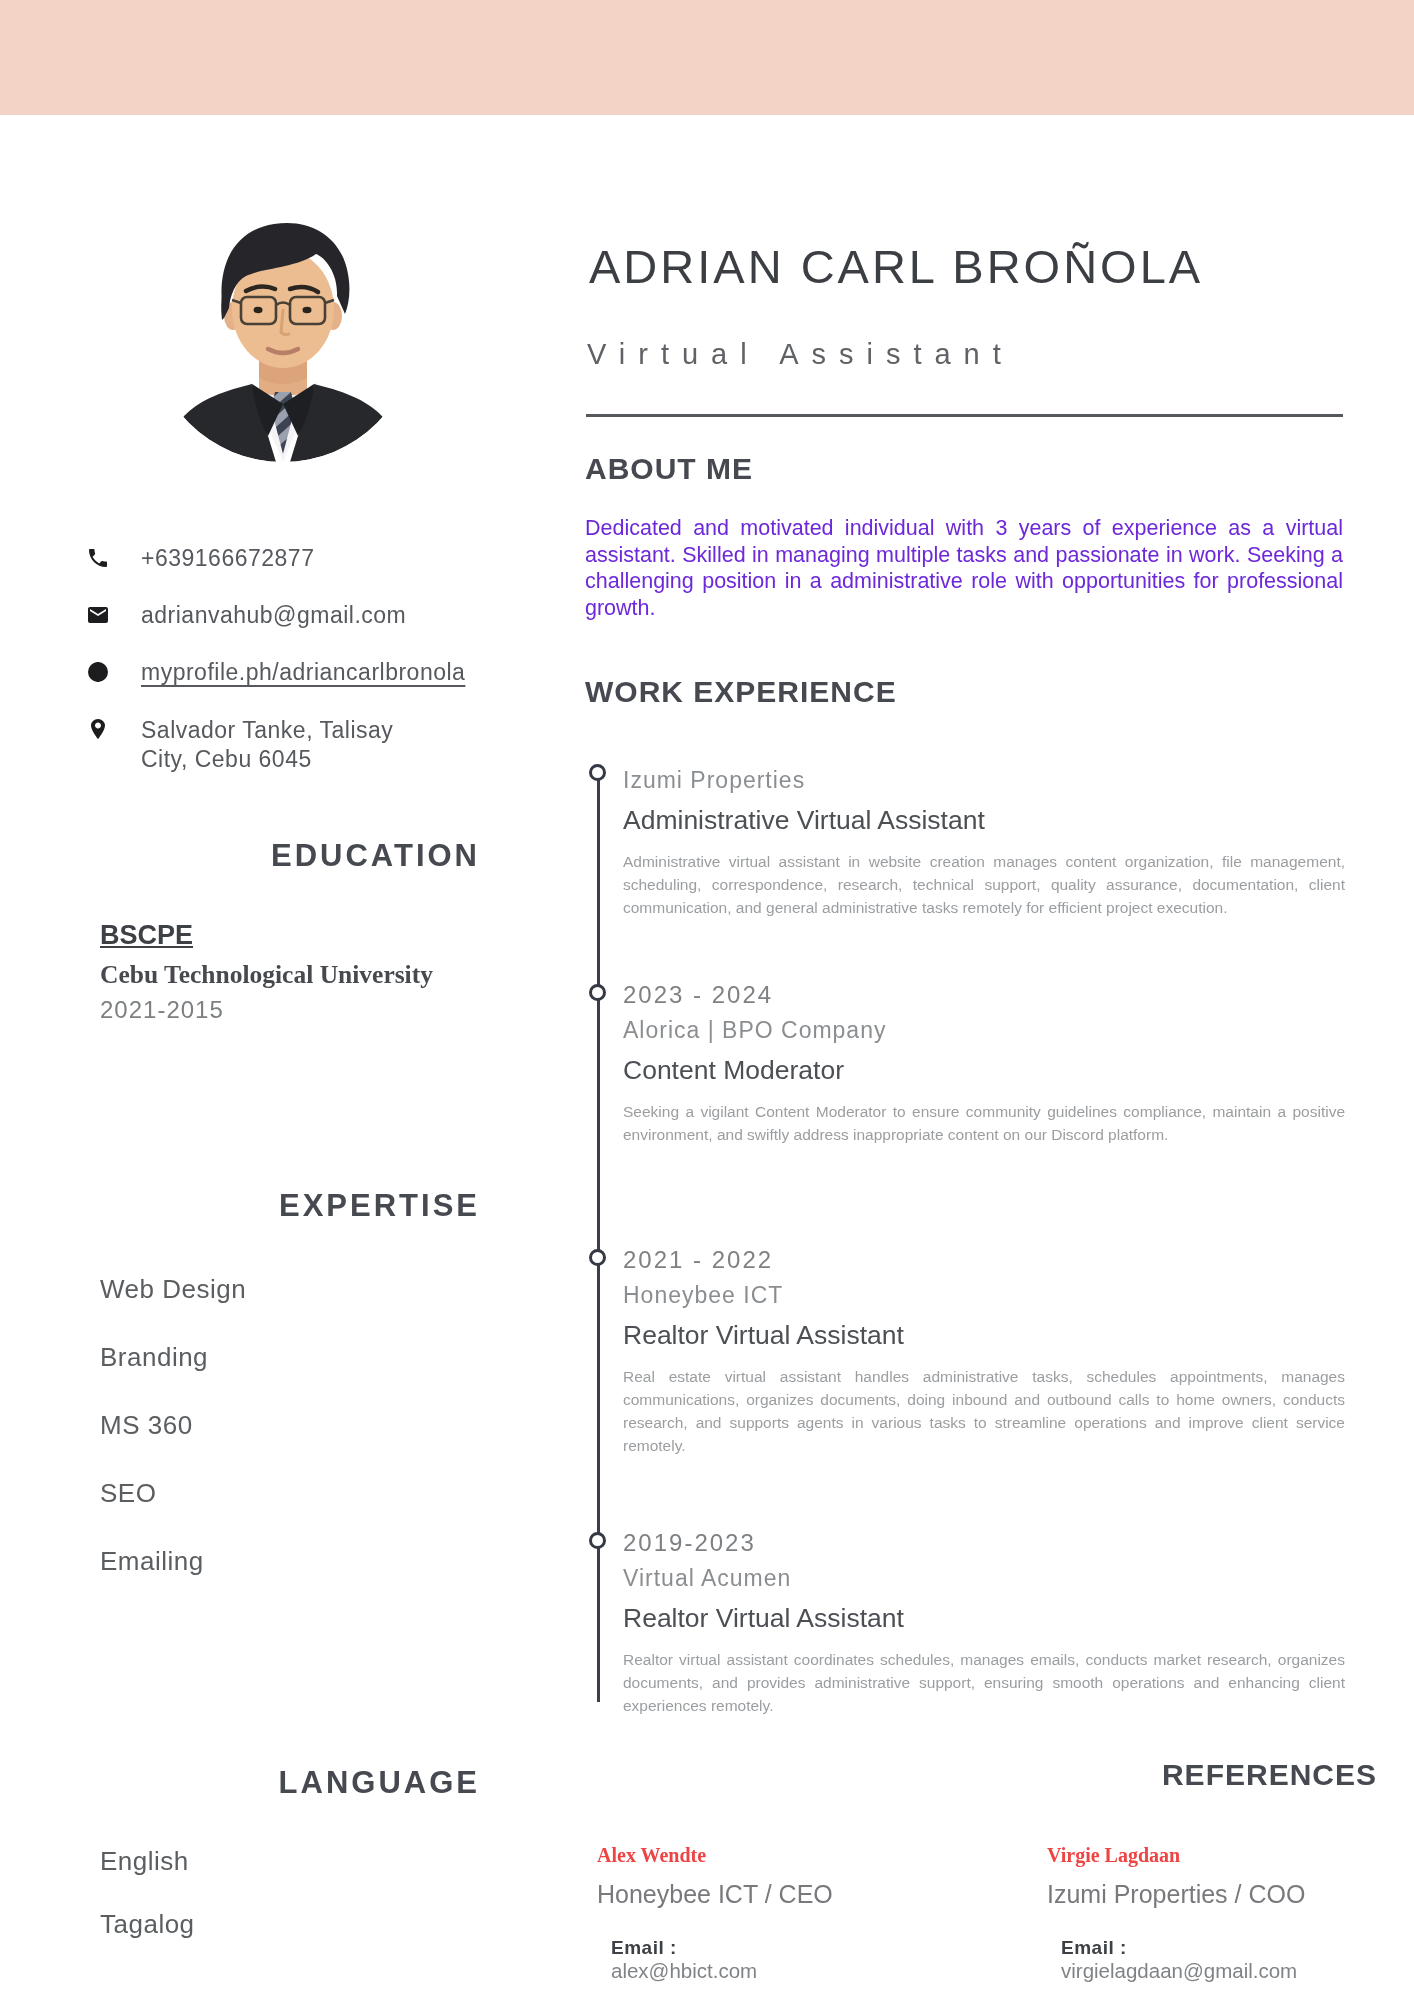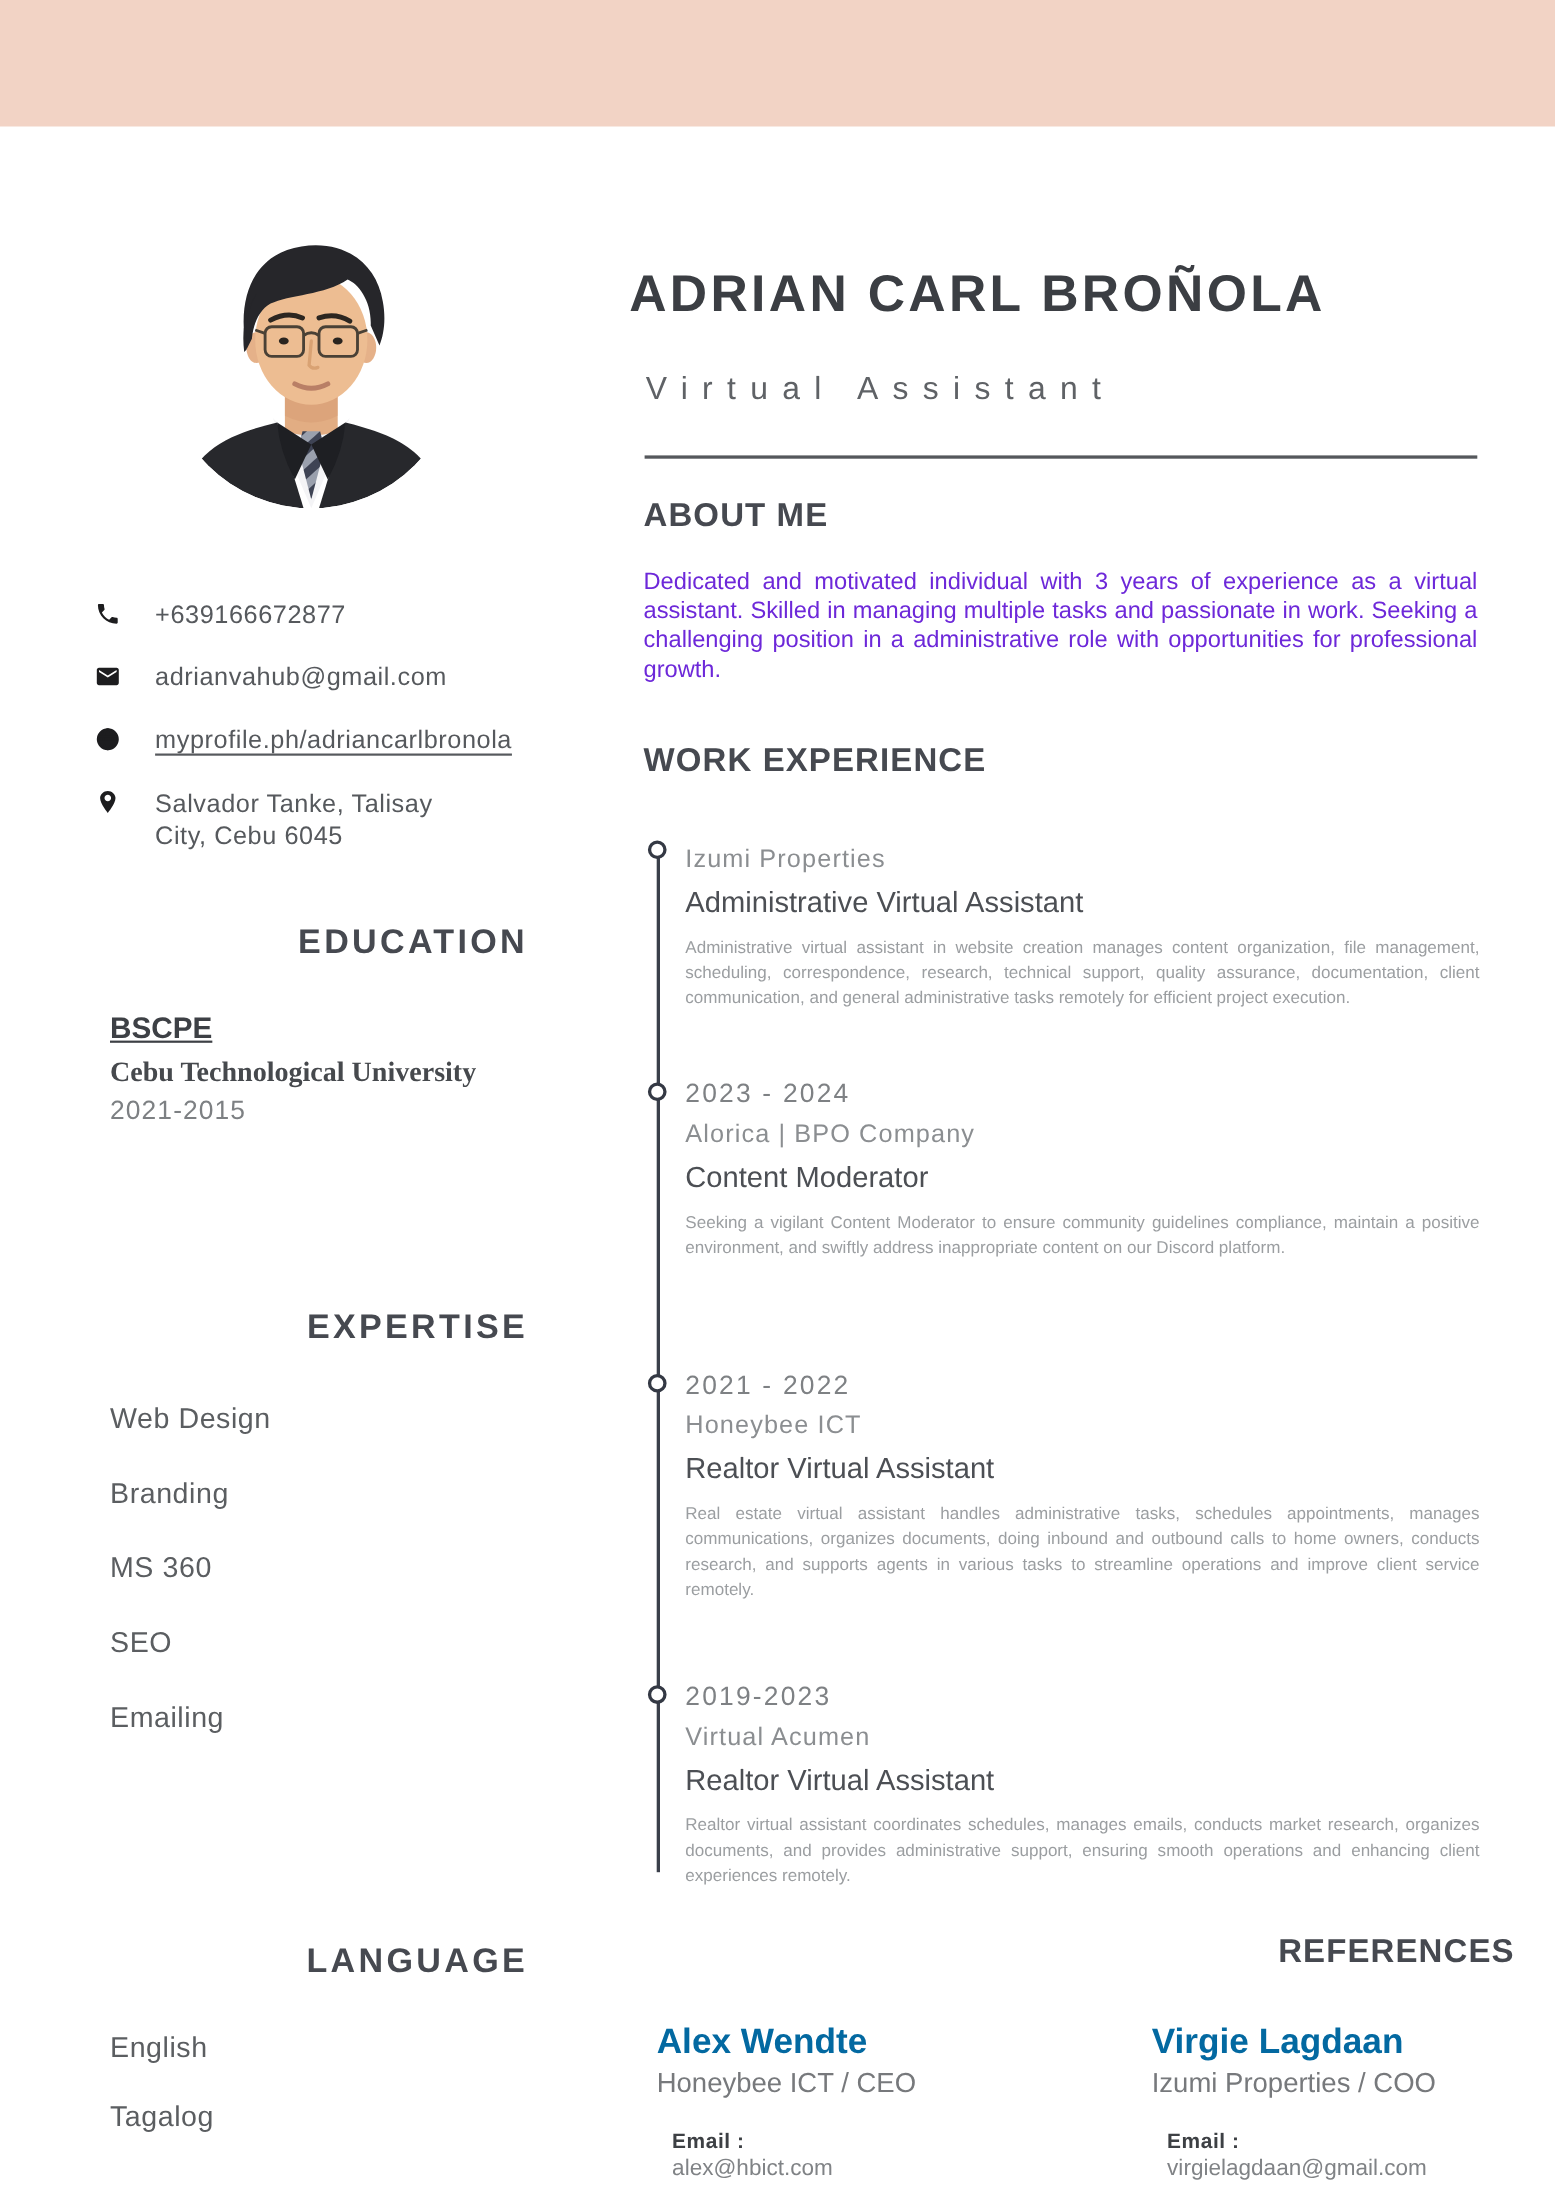--- a/index.html
+++ b/index.html
@@ -32,21 +32,21 @@
 
   .expertise { position:absolute; left:100px; top:1188px; width:380px; }
   .expertise ul { list-style:none; margin-top:51px; }
   .expertise li { font-size:26px; color:#5b5e61; line-height:28px; margin-bottom:40px; letter-spacing:0.5px; }
 
   .language { position:absolute; left:100px; top:1765px; width:380px; }
   .language ul { list-style:none; margin-top:45px; }
   .language li { font-size:26px; color:#5b5e61; line-height:30px; margin-bottom:33px; letter-spacing:0.5px; }
 
   
-  .name { position:absolute; left:572px; top:243px; width:790px; font-size:47px; font-weight:bold; color:#3b3e43; letter-spacing:3px; line-height:1; }
+  .name { position:absolute; left:589px; top:243px; width:790px; font-size:47px; font-weight:normal; color:#3b3e43; letter-spacing:3px; line-height:1; }
   .subtitle { position:absolute; left:587px; top:339px; width:790px; font-size:29px; color:#5f6266; letter-spacing:13px; line-height:1.1; }
   .rule { position:absolute; left:586px; top:414px; width:757px; height:3px; background:#55585c; }
 
   .about-h { position:absolute; left:585px; top:452px; }
   .about-p { position:absolute; left:585px; top:515px; width:758px; font-size:21.5px; line-height:26.5px; color:#6d28d9; text-align:justify; }
 
   .work-h { position:absolute; left:585px; top:675px; }
 
   .timeline { position:absolute; left:585px; top:760px; width:760px; height:960px; }
   .tl-line { position:absolute; left:12px; top:14px; width:2.5px; height:928px; background:#3a3f4a; }
@@ -58,21 +58,21 @@
   .marker { position:absolute; left:4px; top:4px; width:17px; height:17px; border:3.5px solid #343944; border-radius:50%; background:#ffffff; }
   .dates { font-size:24px; color:#7e8184; letter-spacing:2px; line-height:30px; }
   .company { margin-top:5px; font-size:23px; color:#8b8e91; letter-spacing:1px; line-height:30px; }
   .role { margin-top:8px; font-size:26.5px; color:#4c4f54; line-height:34px; }
   .desc { margin-top:13px; font-size:15.5px; line-height:23px; color:#9b9ea1; text-align:justify; }
 
   .references { position:absolute; left:597px; top:1758px; width:780px; }
   .ref-cards { display:flex; margin-top:47px; }
   .ref-card { width:450px; }
   .ref-card + .ref-card { width:330px; }
-  .ref-name { font-size:32px; font-weight:bold; color:#0369a1; line-height:32px; }
+  .ref-name { font-size:20px; font-weight:bold; color:#ef4444; line-height:32px;font-family:Liberation Serif, serif; }
   .ref-title { margin-top:8px; font-size:25px; color:#77797c; line-height:30px; }
   .ref-email { margin-top:28px; display:flex; align-items:baseline;flex-direction:column; }
   .ref-email-label { font-size:19px; font-weight:bold; color:#3d4044; letter-spacing:0.5px; }
   .ref-email-value { margin-left:14px; font-size:20.5px; color:#808386; }
 </style>
 </head>
 <body>
 
 <div class="page">
   <div class="band"></div>

